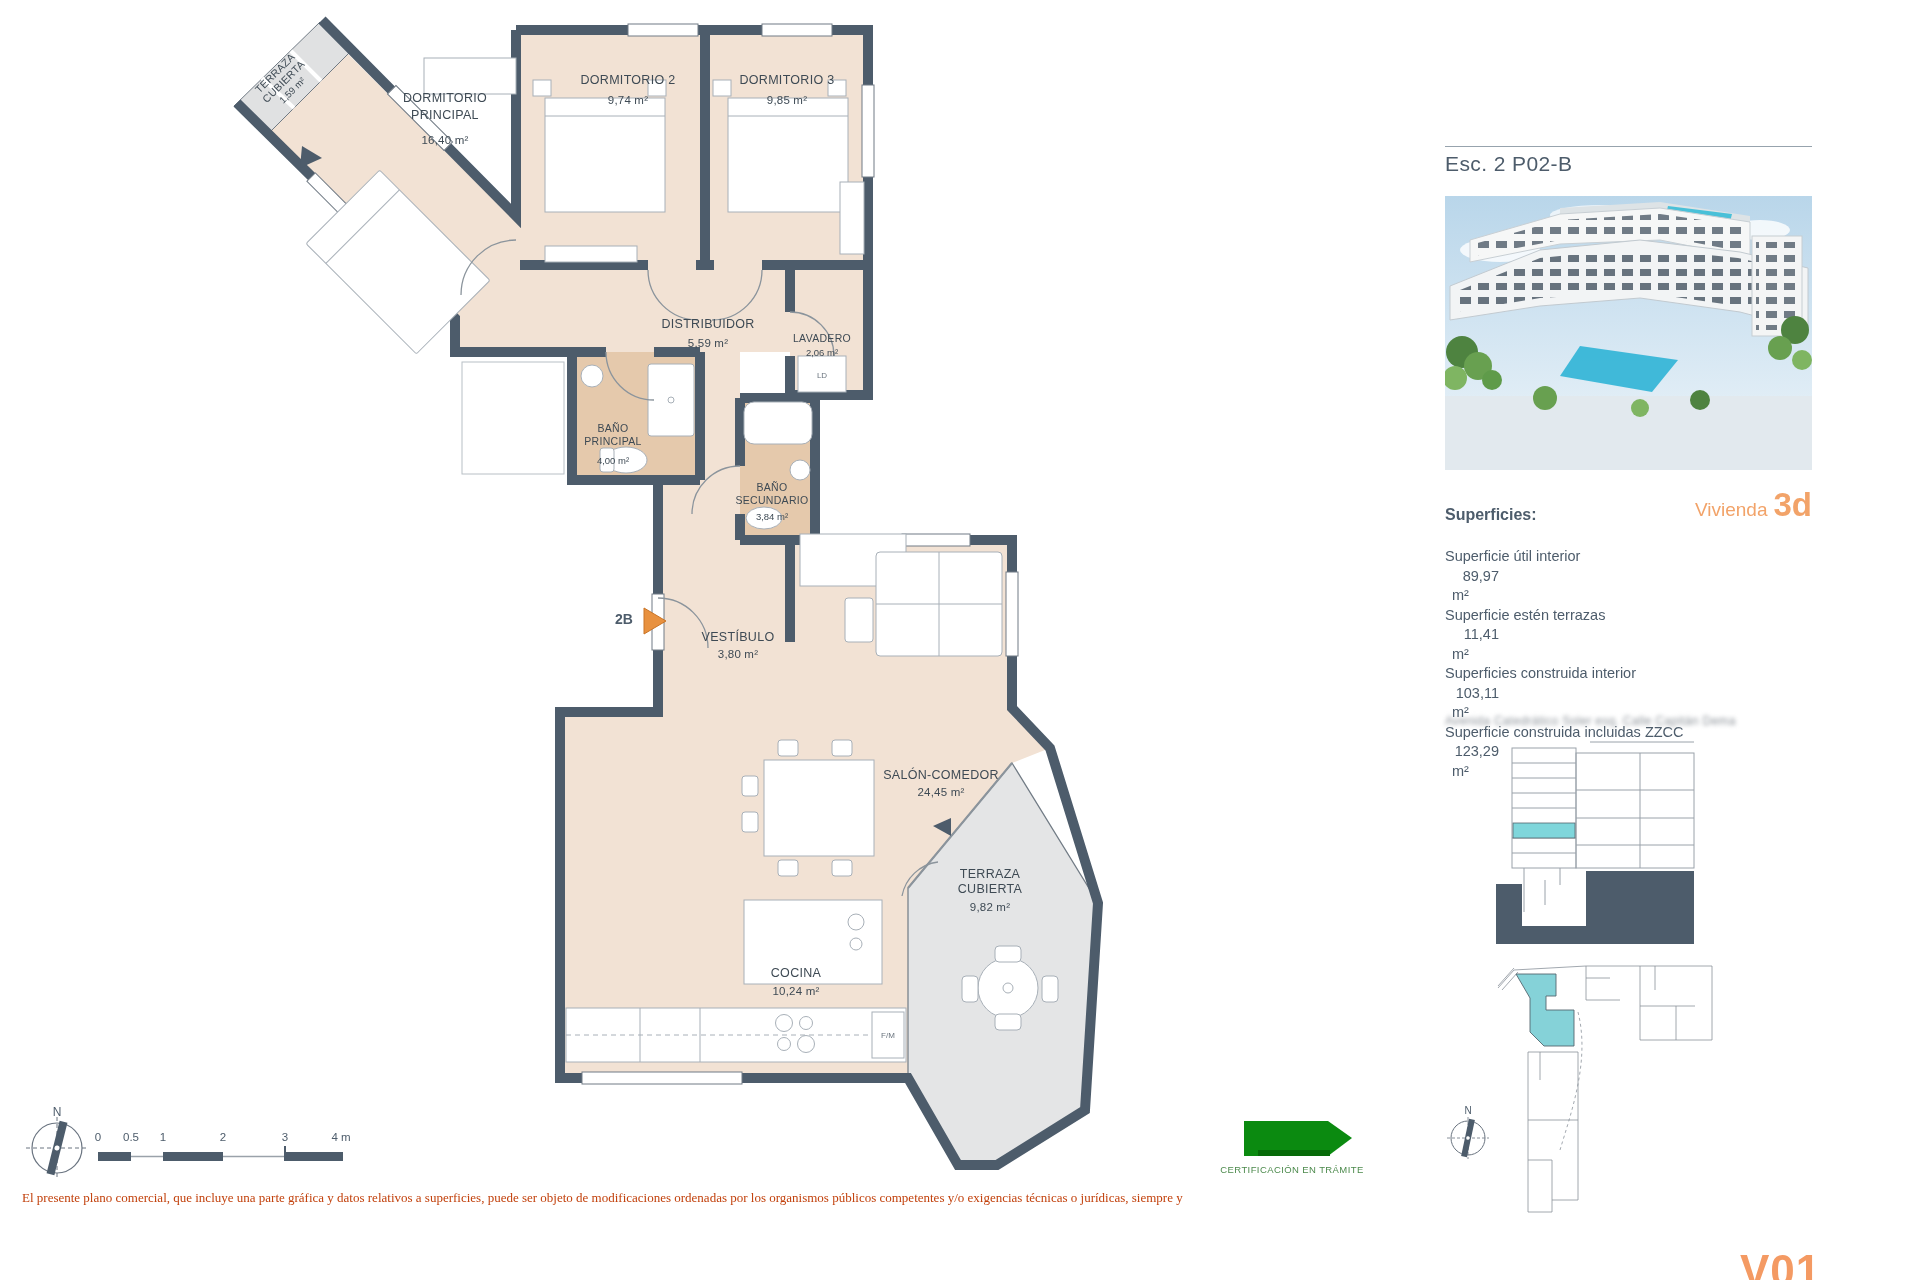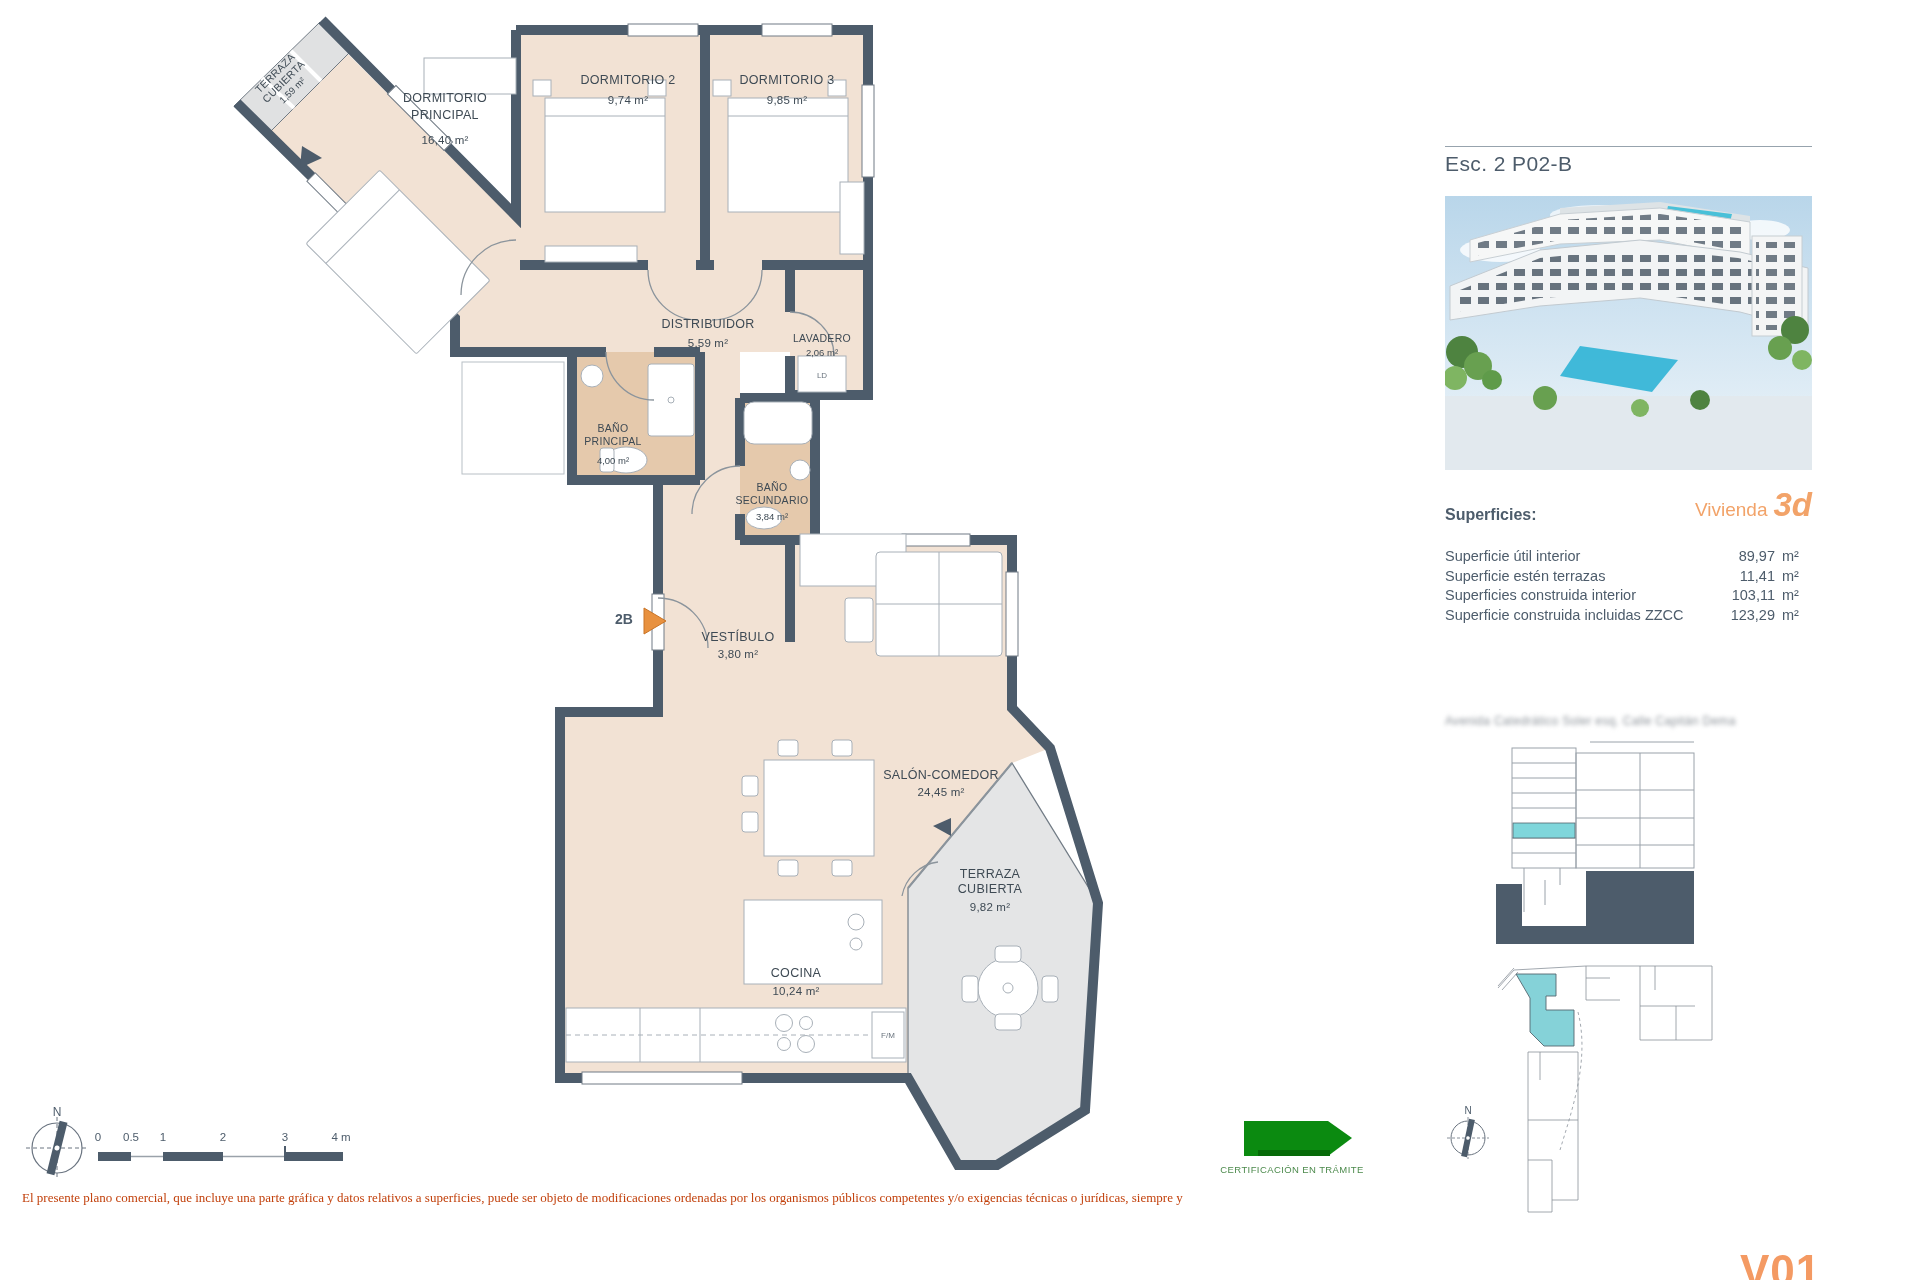--- a/index.html
+++ b/index.html
@@ -15,23 +15,23 @@
   .scale-num{font-size:11.5px;fill:#4d5c6b;}
   .cert-text{font-size:9.5px;fill:#4c8a4c;letter-spacing:.4px;}
   .marker2b{font-size:14px;fill:#4d5c6b;font-weight:bold;}
   .panel-rule{left:1445px;top:146px;width:367px;height:1px;background:#97a3ad;}
   .panel-title{left:1445px;top:152px;font-size:21px;font-weight:normal;
                color:#4d5c6b;letter-spacing:.4px;}
   .sup-row{left:1445px;top:486px;width:367px;display:flex;
            align-items:flex-end;justify-content:space-between;}
   .sup-heading{font-size:16px;font-weight:bold;color:#4d5c6b;}
   .viv{color:#f2a369;font-size:19px;}
-  .viv b{font-size:33px;font-weight:bold;margin-left:6px;font-style:italic;}
+  .viv b{font-size:33px;font-weight:bold;margin-left:6px;}
   .sup-table{left:1445px;top:547px;width:367px;font-size:14.5px;color:#4d5c6b;}
-  .sup-table .row{display:flex;line-height:19.5px;}
+  .sup-table .row{display:flex;line-height:19.5px;flex-direction:column;}
   .sup-table .lbl{flex:1;}
   .sup-table .val{width:54px;text-align:right;}
   .sup-table .unit{width:30px;text-align:left;padding-left:7px;}
   .address{left:1445px;top:714px;width:367px;font-size:12px;color:#8d939a;
            white-space:nowrap;filter:blur(2px);letter-spacing:.3px;}
   .disclaimer{left:22px;top:1190px;font-size:13px;color:#c2410c;
               line-height:16.5px;white-space:nowrap;font-family:Liberation Serif, serif;}
   .v01{left:1740px;top:1246px;font-size:44px;font-weight:bold;color:#f49a63;
        letter-spacing:1px;}
 </style>

